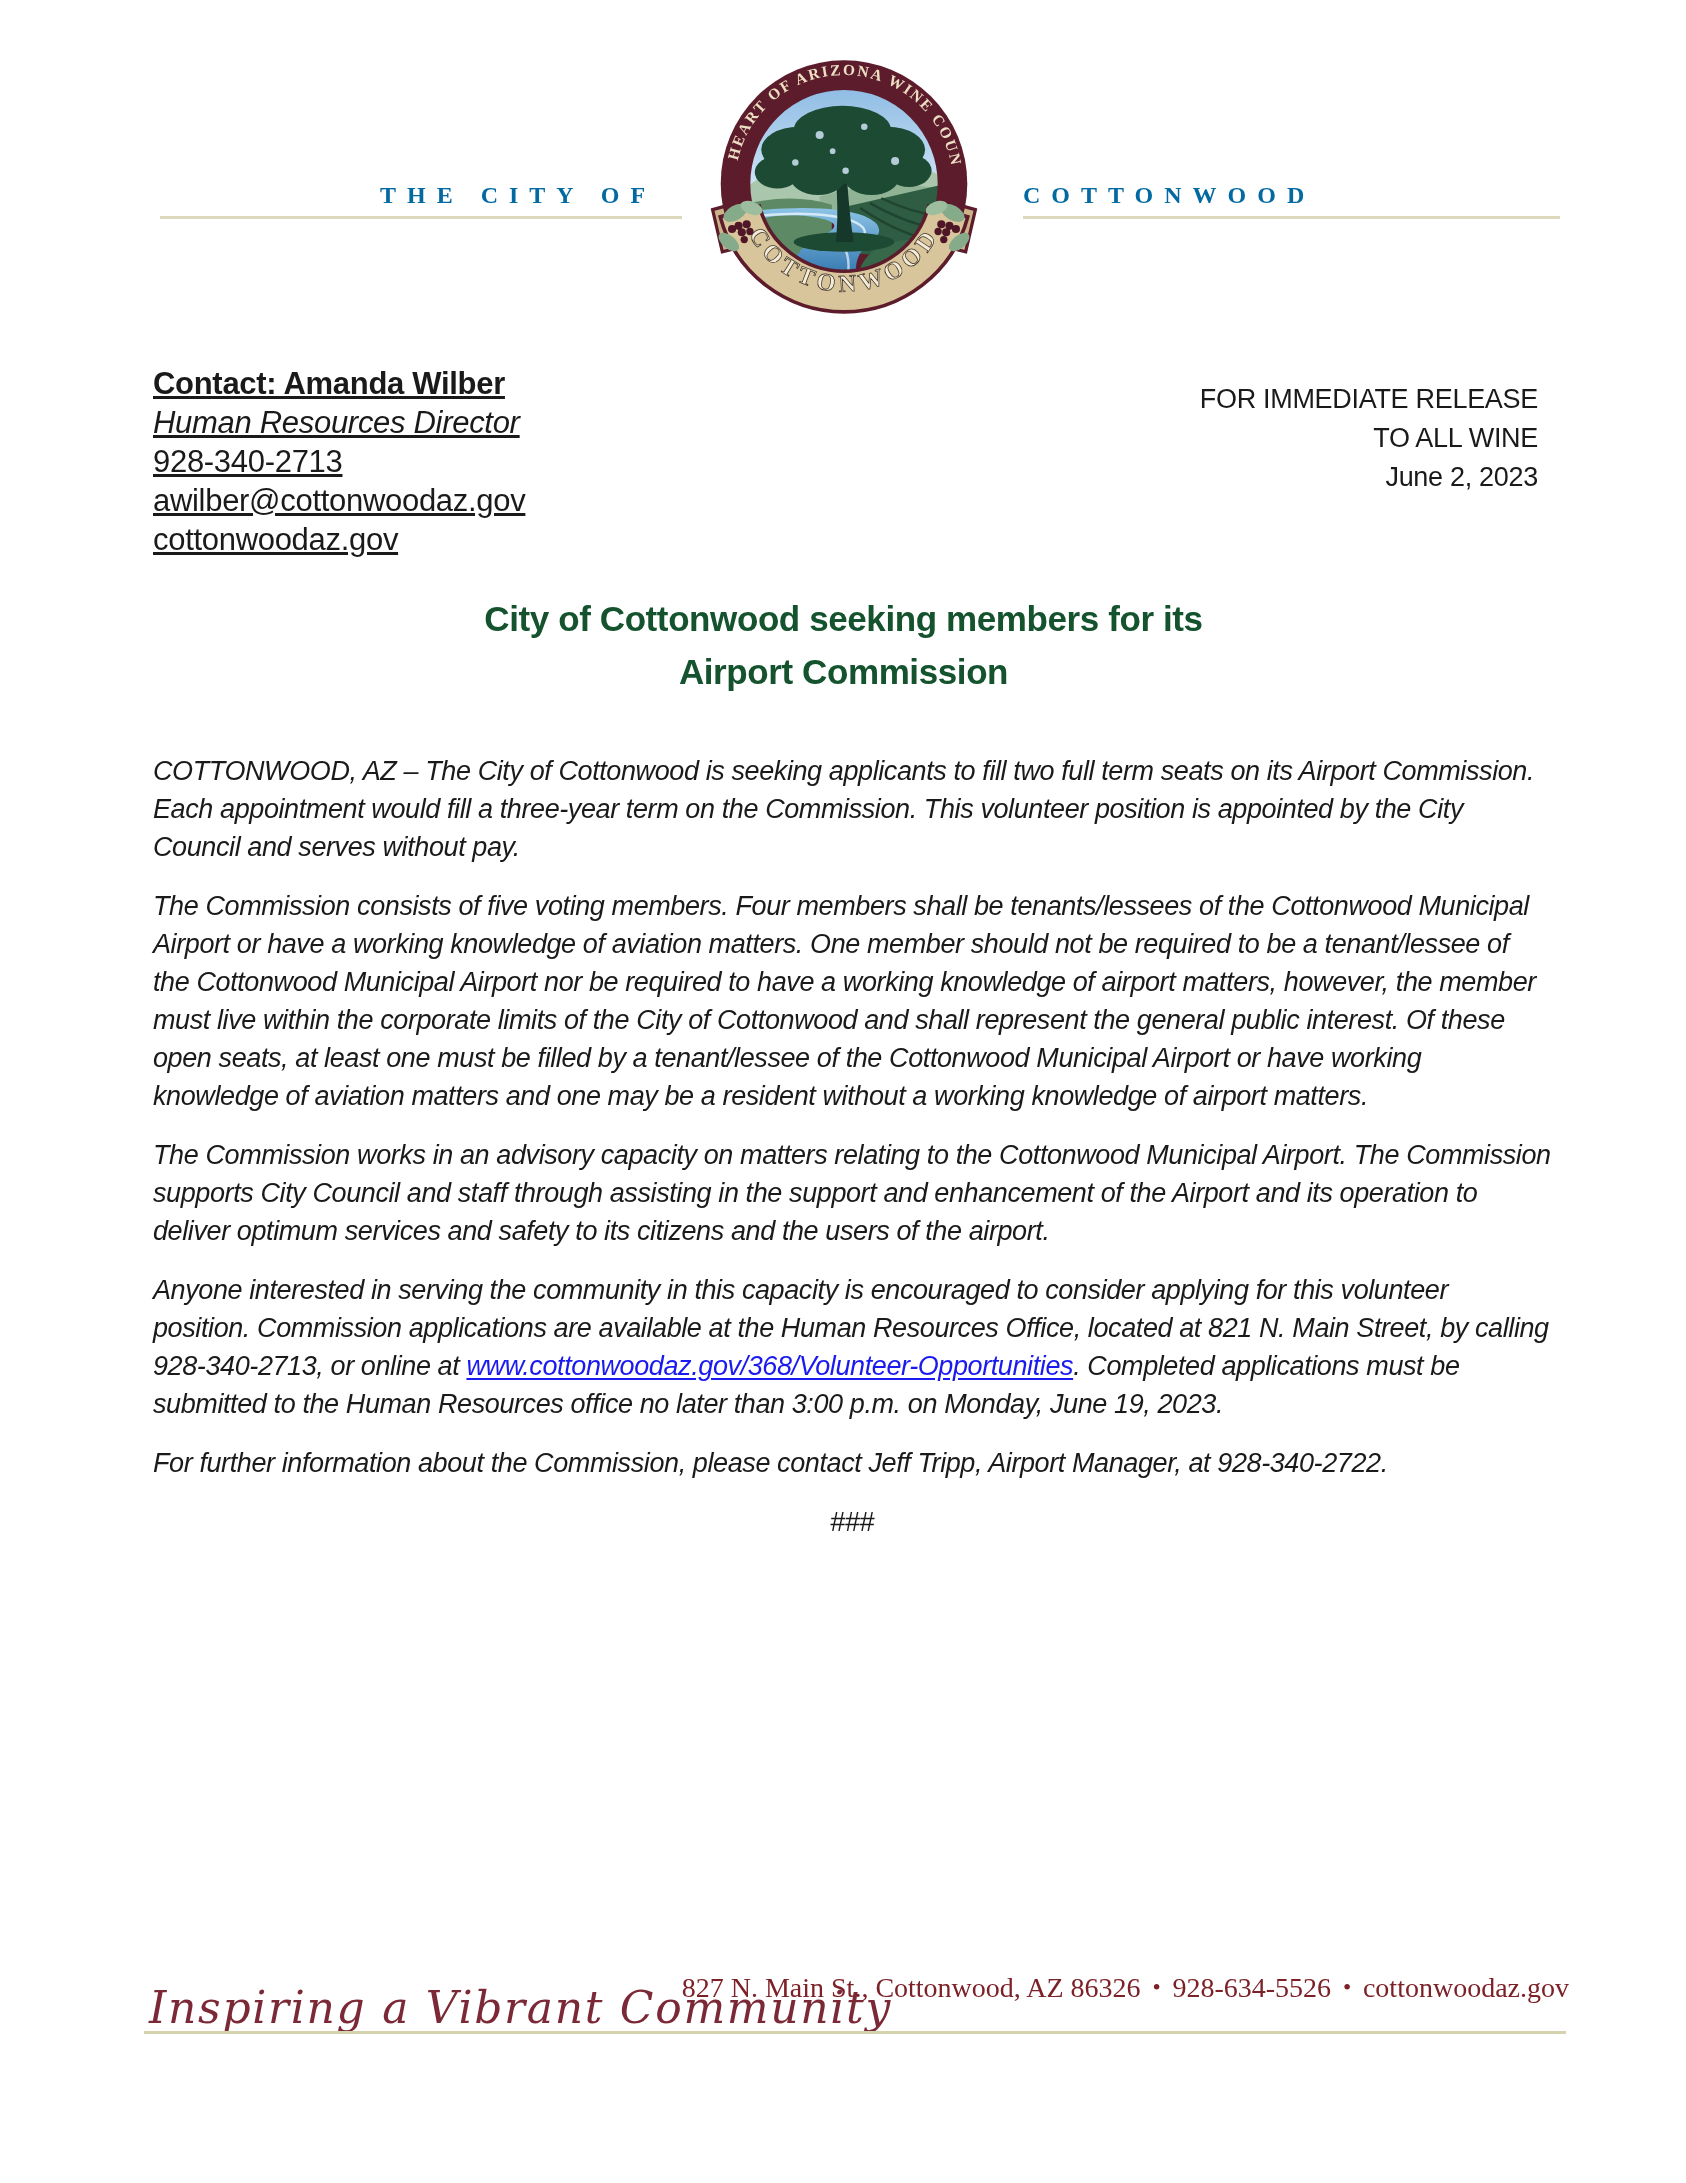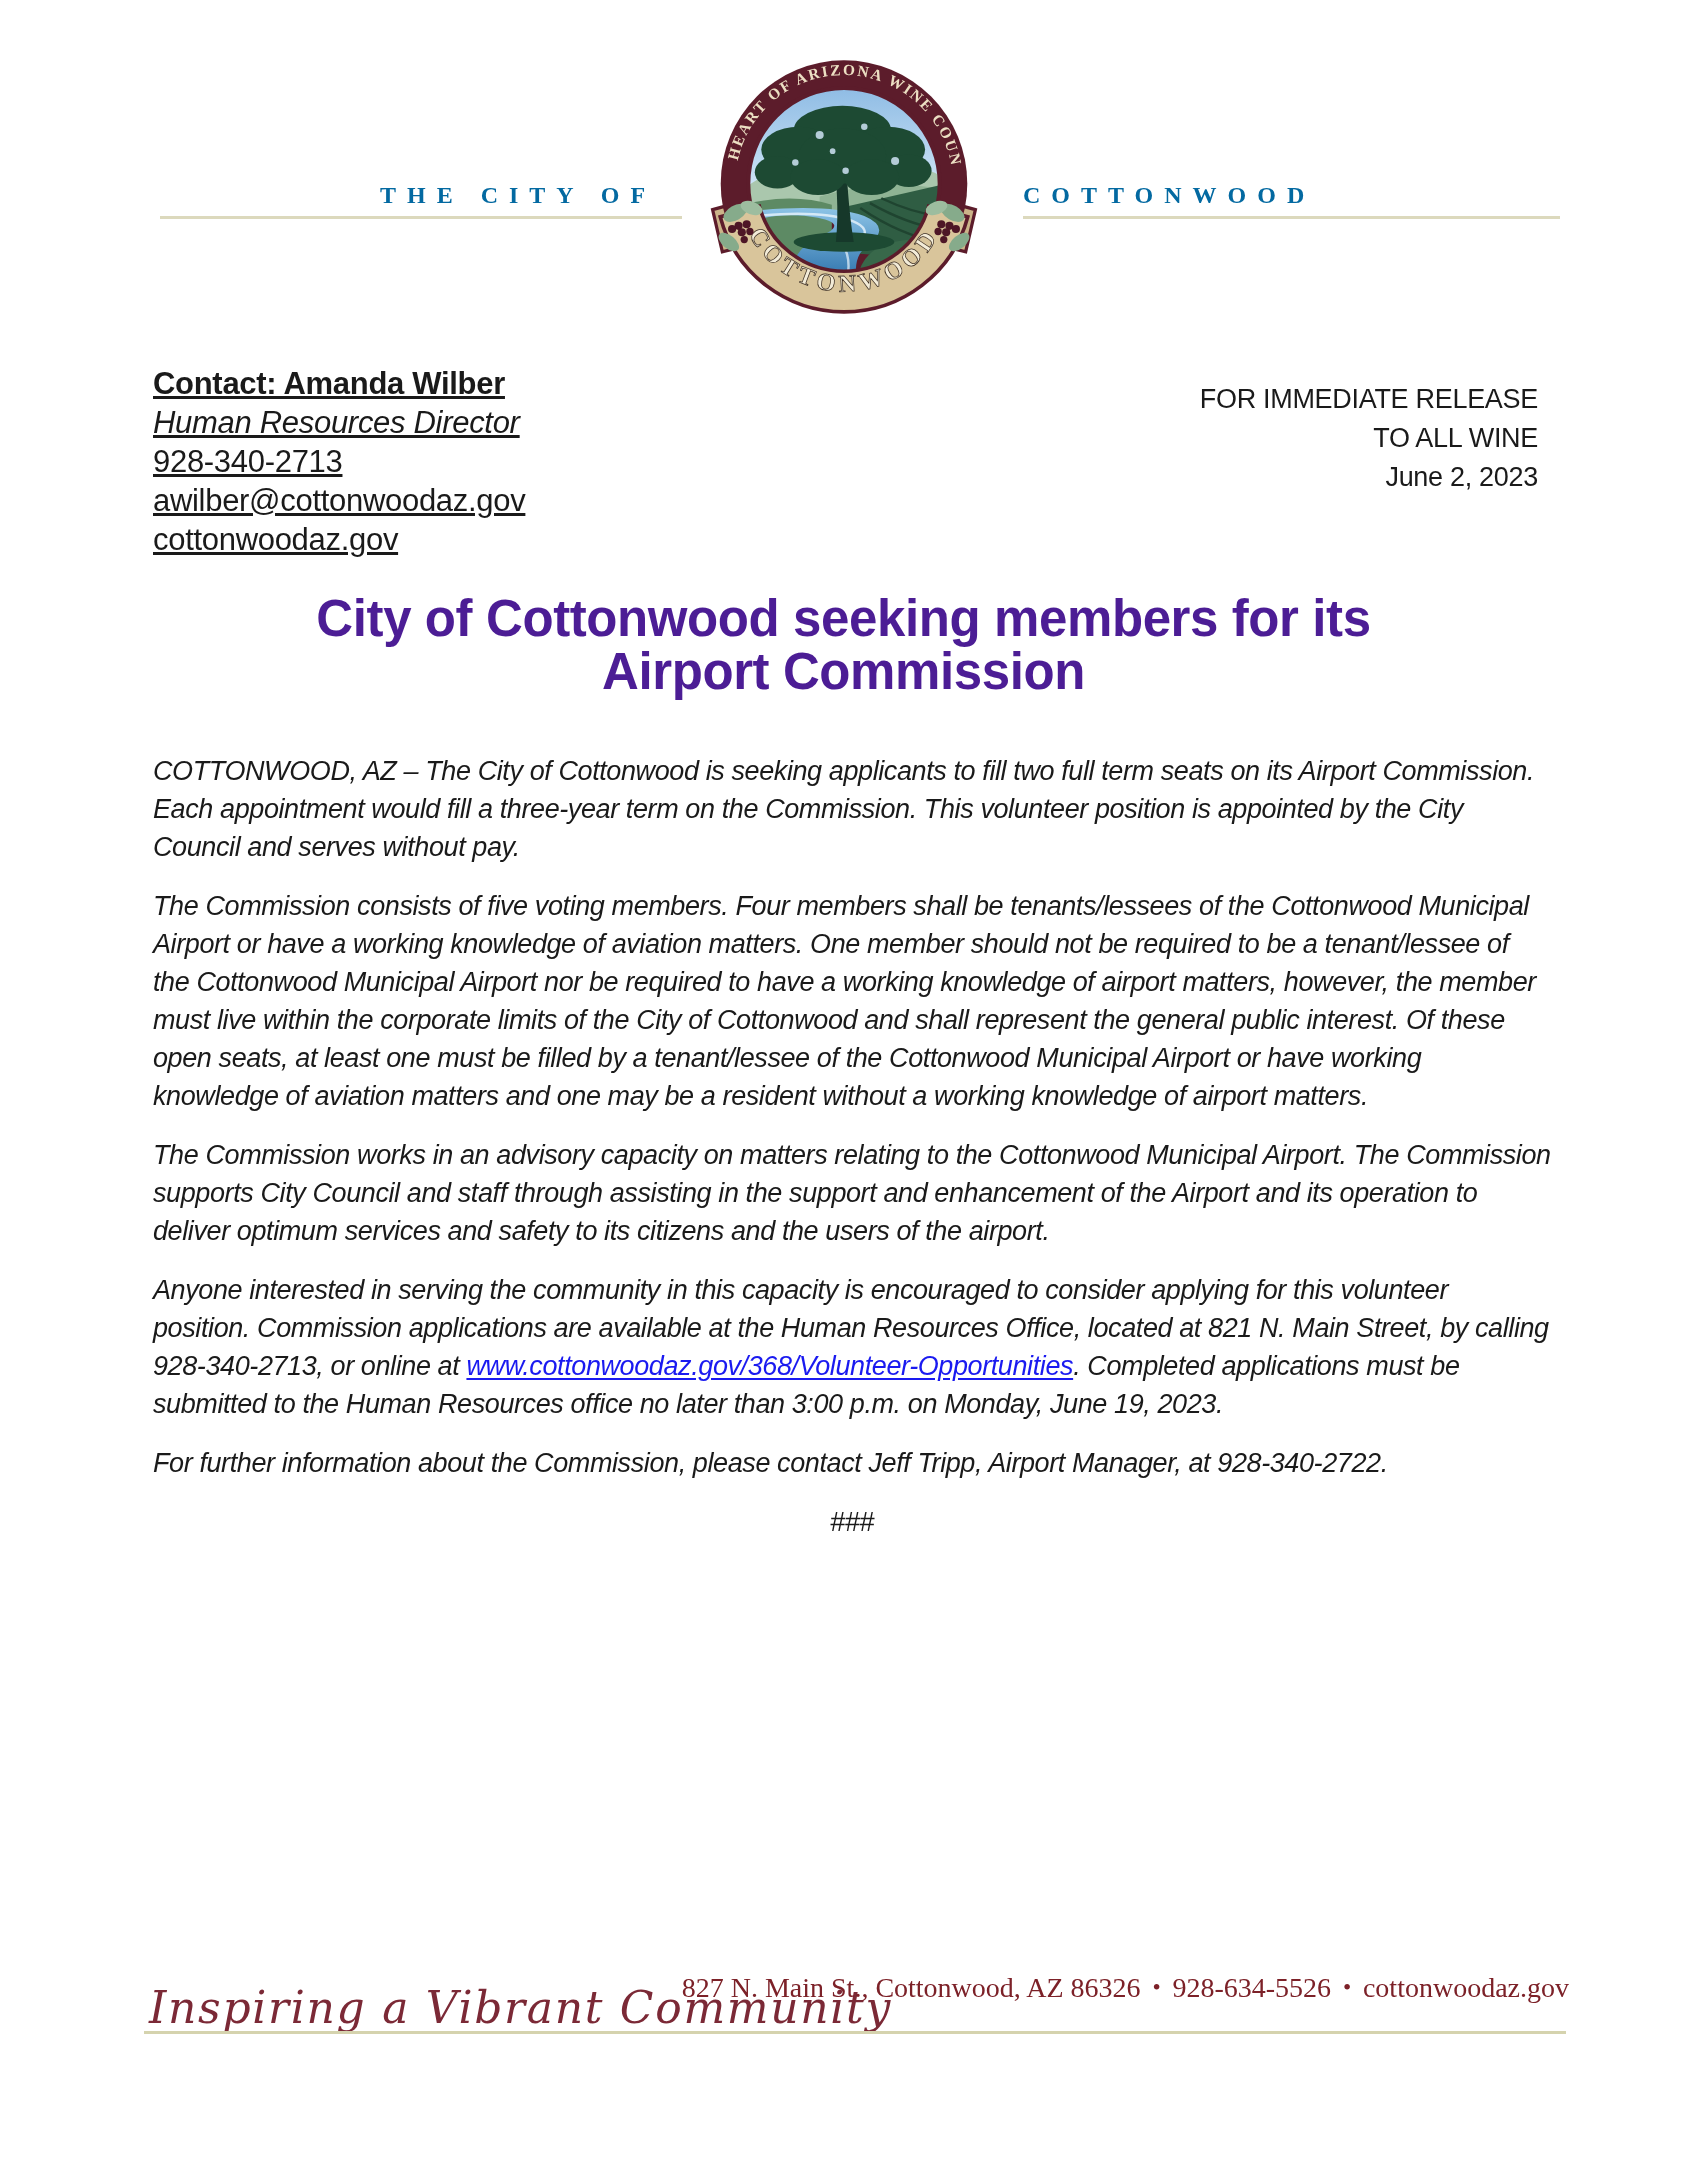--- a/index.html
+++ b/index.html
@@ -45,23 +45,23 @@
   .release-block{
     position:absolute;right:149px;top:380px;
     text-align:right;
     font-size:27px;line-height:39px;letter-spacing:-0.3px;
   }
   .release-block .bold{font-weight:400;}
   
   .headline{
     position:absolute;left:0;top:592px;width:100%;
     text-align:center;
-    font-weight:700;font-size:51px;line-height:53px;
+    font-weight:700;font-size:35px;line-height:53px;
     letter-spacing:-0.4px;
-    color:#4c1d95;
+    color:#14532d;
   }
   
   .body-copy{
     position:absolute;left:153px;top:752px;width:1398px;
     font-size:27px;line-height:38px;letter-spacing:-0.4px;font-style:italic;
   }
   .body-copy p{margin:0 0 21px 0;}
   .body-copy a{
     text-decoration:underline;
     text-underline-offset:3.4px;

